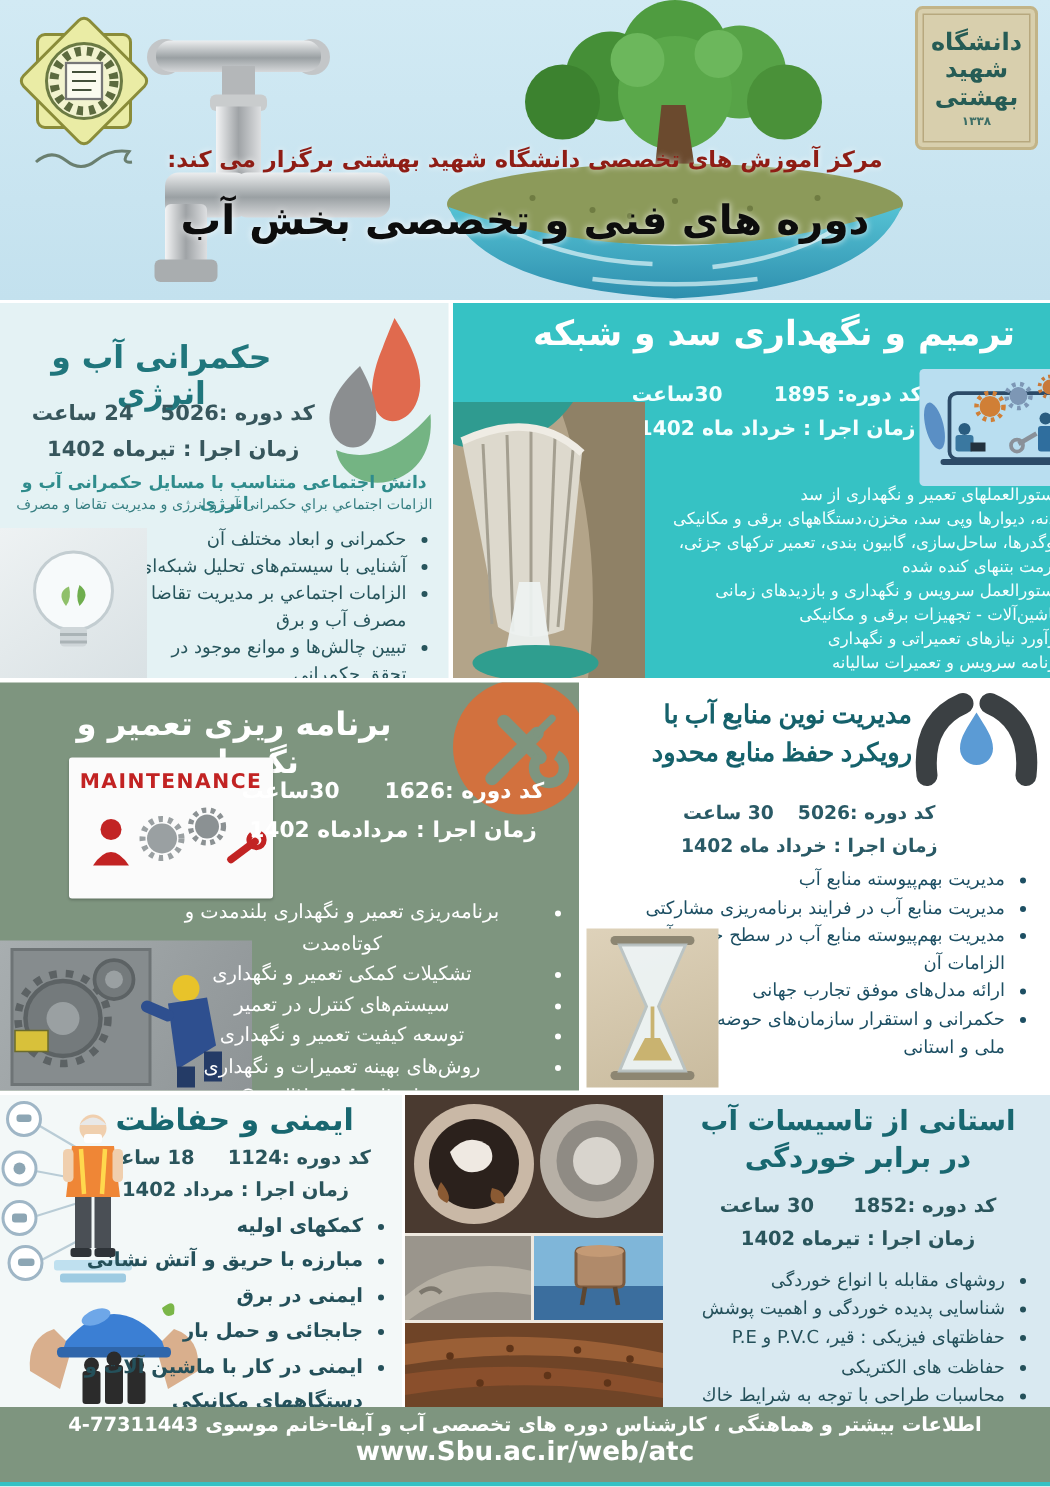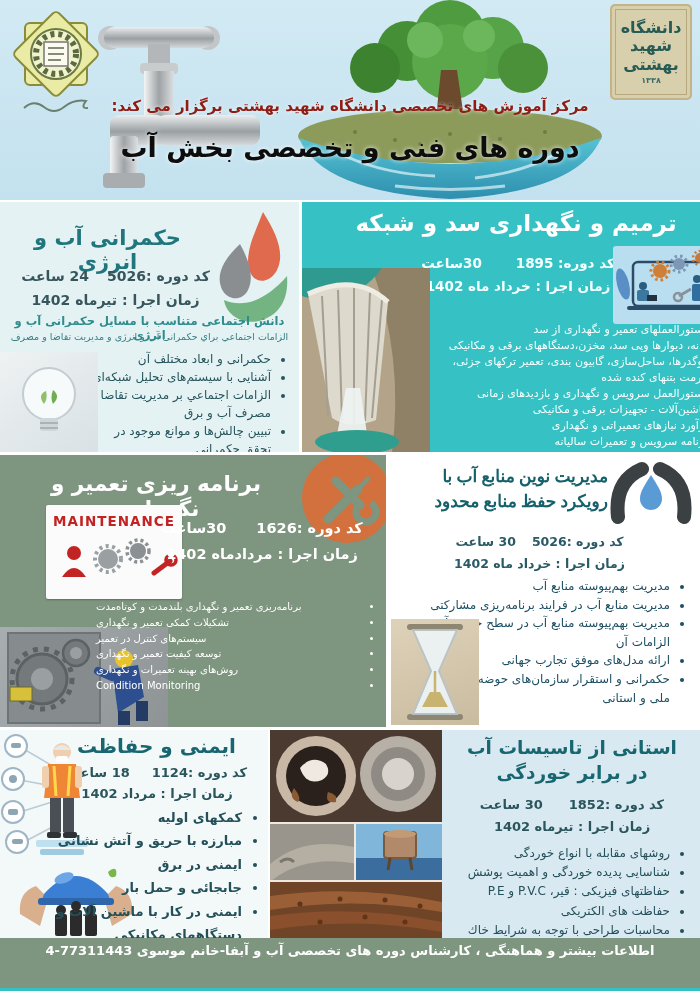--- a/index.html
+++ b/index.html
@@ -41,21 +41,21 @@
   
   #card-dam { left:302px; top:202px; width:428px; height:250px; background:#36c2c4; }
   .dam-title { color:#ffffff; font-weight:bold; font-size:23px; text-align:center; }
   .dam-meta { color:#f4ffff; font-size:13.5px; line-height:23px; font-weight:bold; }
   .dam-bullets { font-size:11px; color:#f6ffff; line-height:1.45; padding-right:14px; text-align:right; }
 
   
   #card-mnt { left:0; top:455px; width:386px; height:272px; background:#7e957f; }
   .mnt-title { color:#ffffff; font-weight:bold; font-size:21.5px; text-align:center; }
   .mnt-meta { color:#ffffff; font-weight:bold; font-size:14.5px; line-height:26px; }
-  .mnt-bullets { font-size:10px; color:#ffffff; line-height:1.58; padding-right:16px; text-align:left; }
+  .mnt-bullets { font-size:13px; color:#ffffff; line-height:1.58; padding-right:16px; text-align:center; }
   .mnt-box { background:#fbfbfb; border-radius:2px; box-shadow:0 1px 2px rgba(0,0,0,.25);margin-left:40px; }
   .mnt-label { color:#c22323; font-weight:bold; font-size:13.5px; text-align:center; letter-spacing:1px; padding-top:8px; }
   .tools-circle { width:90px; height:90px; border-radius:50%; background:#d2713e; }
 
   
   #card-wtr { left:389px; top:455px; width:311px; height:272px; background:#ffffff; }
   .wtr-title { color:#15616b; font-weight:bold; font-size:17px; line-height:1.45; text-align:right;font-family:Liberation Serif, serif; }
   .wtr-meta { color:#2a5a66; font-weight:bold; font-size:12.5px; line-height:22px; }
   .wtr-bullets { font-size:12px; color:#1d4f63; line-height:1.55; padding-right:16px; text-align:right; }
 
@@ -515,16 +515,17 @@
       <li>روشهای مقابله با انواع خوردگی</li>
       <li>شناسایی پدیده خوردگی و اهمیت پوشش</li>
       <li>حفاظتهای فیزیکی :  قیر، P.V.C و P.E</li>
       <li>حفاظت های الکتریکی</li>
       <li>محاسبات طراحی با توجه به شرایط خاك وسازه</li>
     </ul>
   </div>
 
   <div id="footer" class="abs">
     <div class="footer-contact rtl">اطلاعات بیشتر و هماهنگی ، کارشناس دوره های تخصصی آب و آبفا-خانم موسوی    77311443-4</div>
+    <div class="footer-url">www.Sbu.ac.ir/web/atc</div>
   </div>
   <div id="footer-strip" class="abs"></div>
 
 </div>
 
 </body></html>

